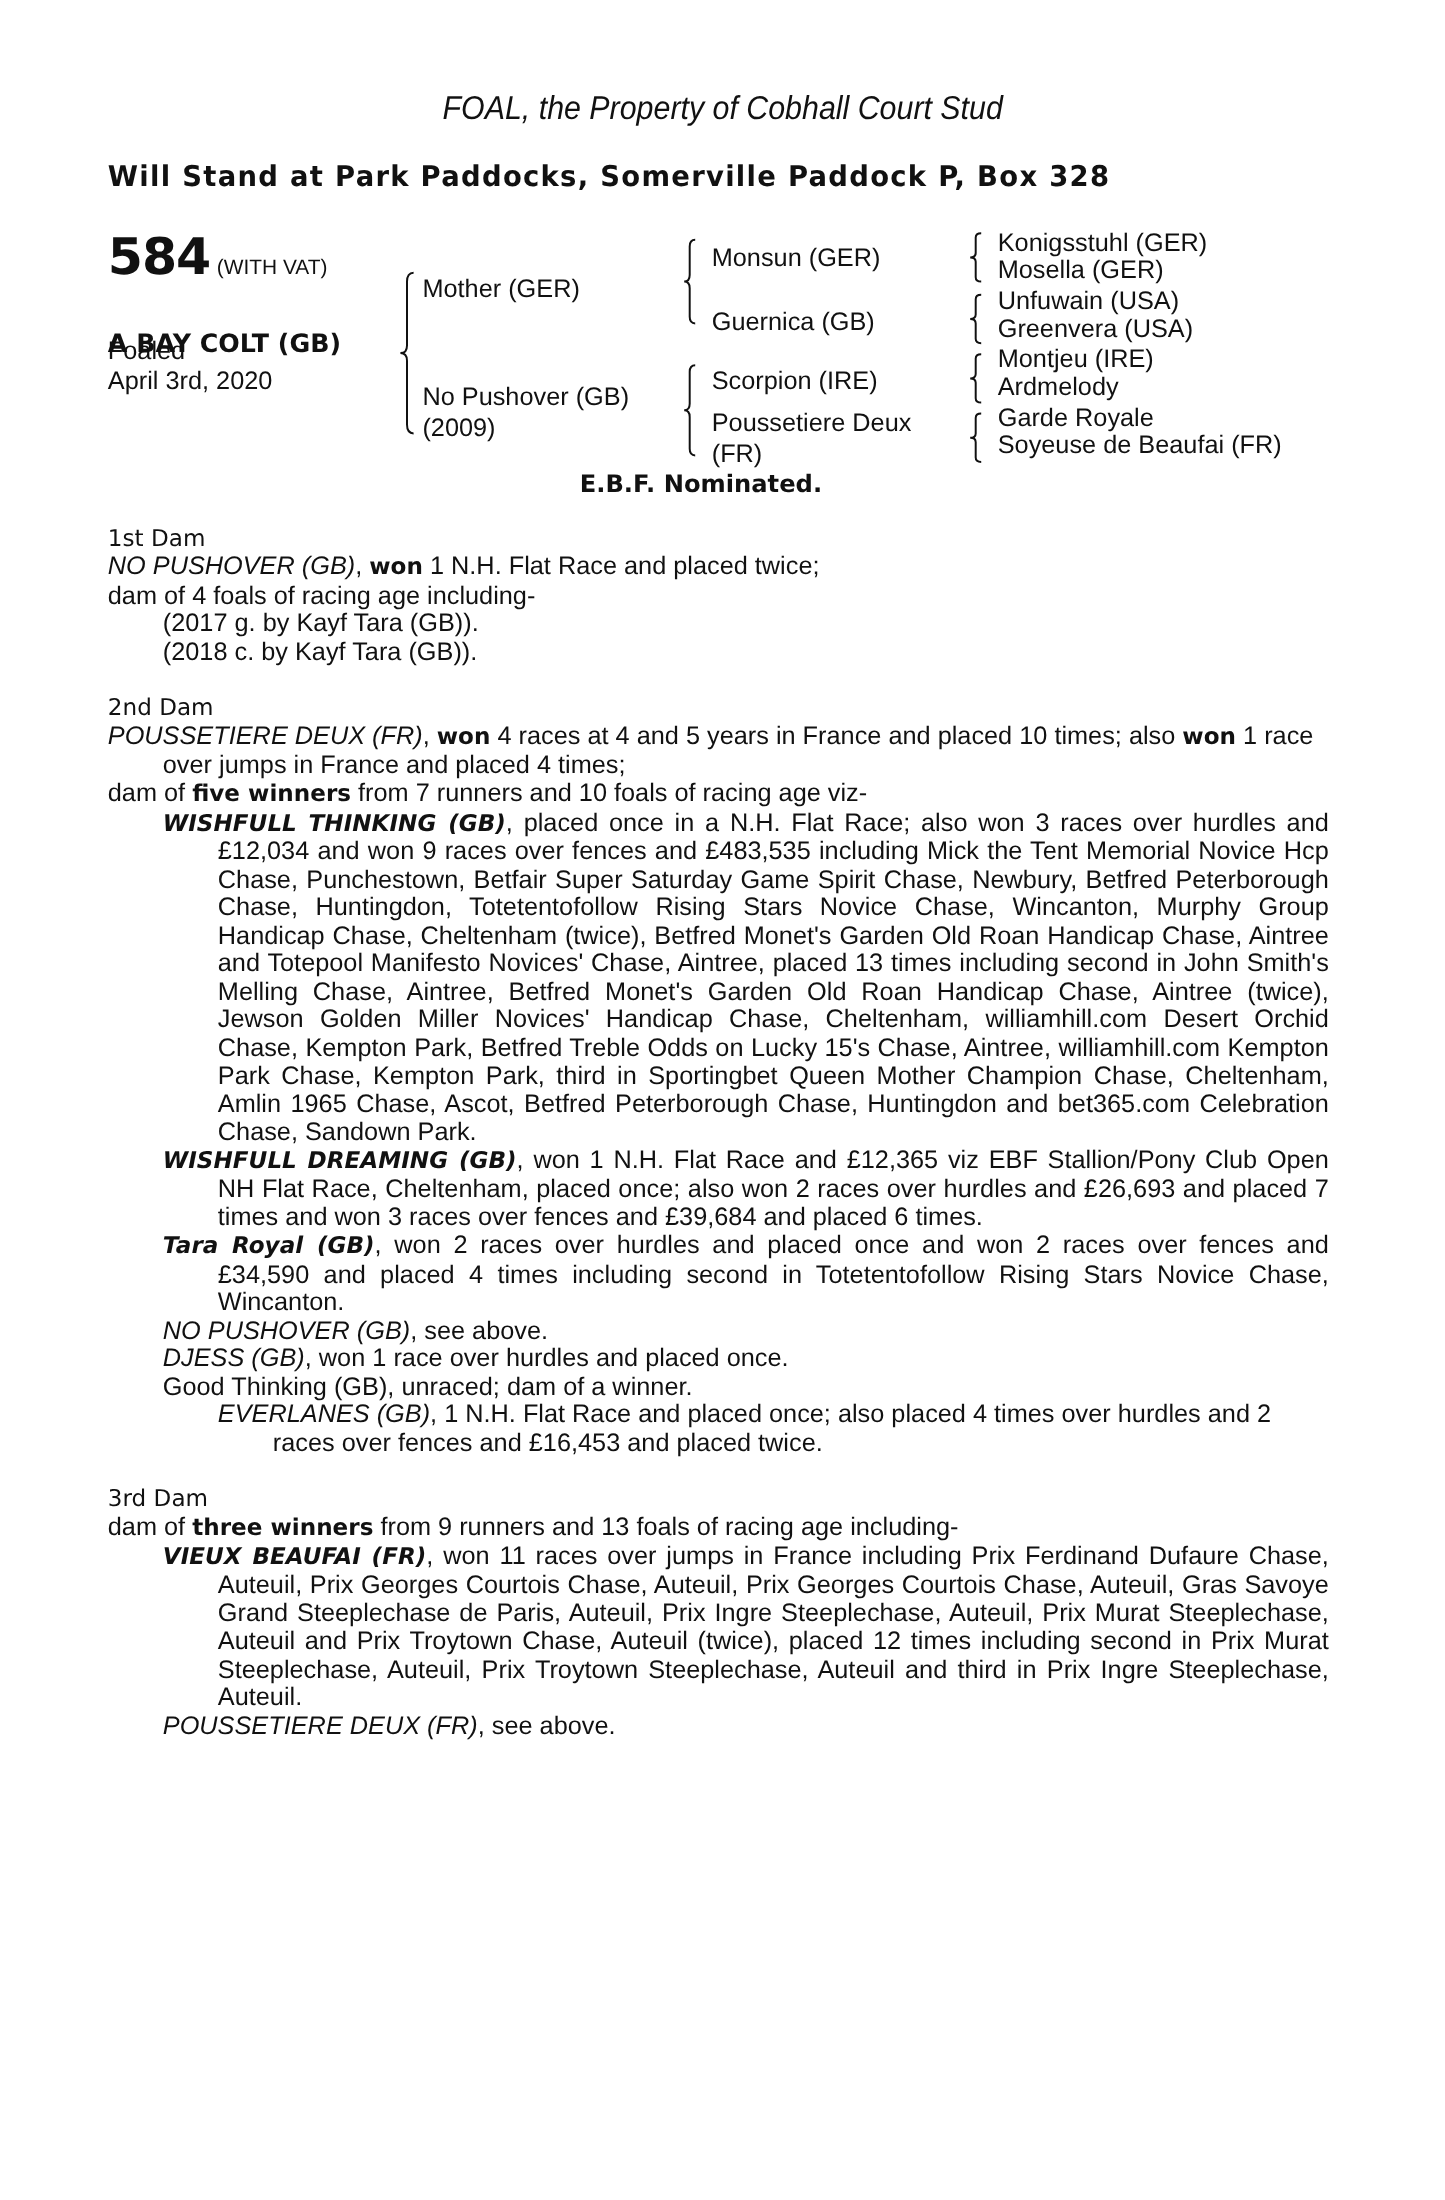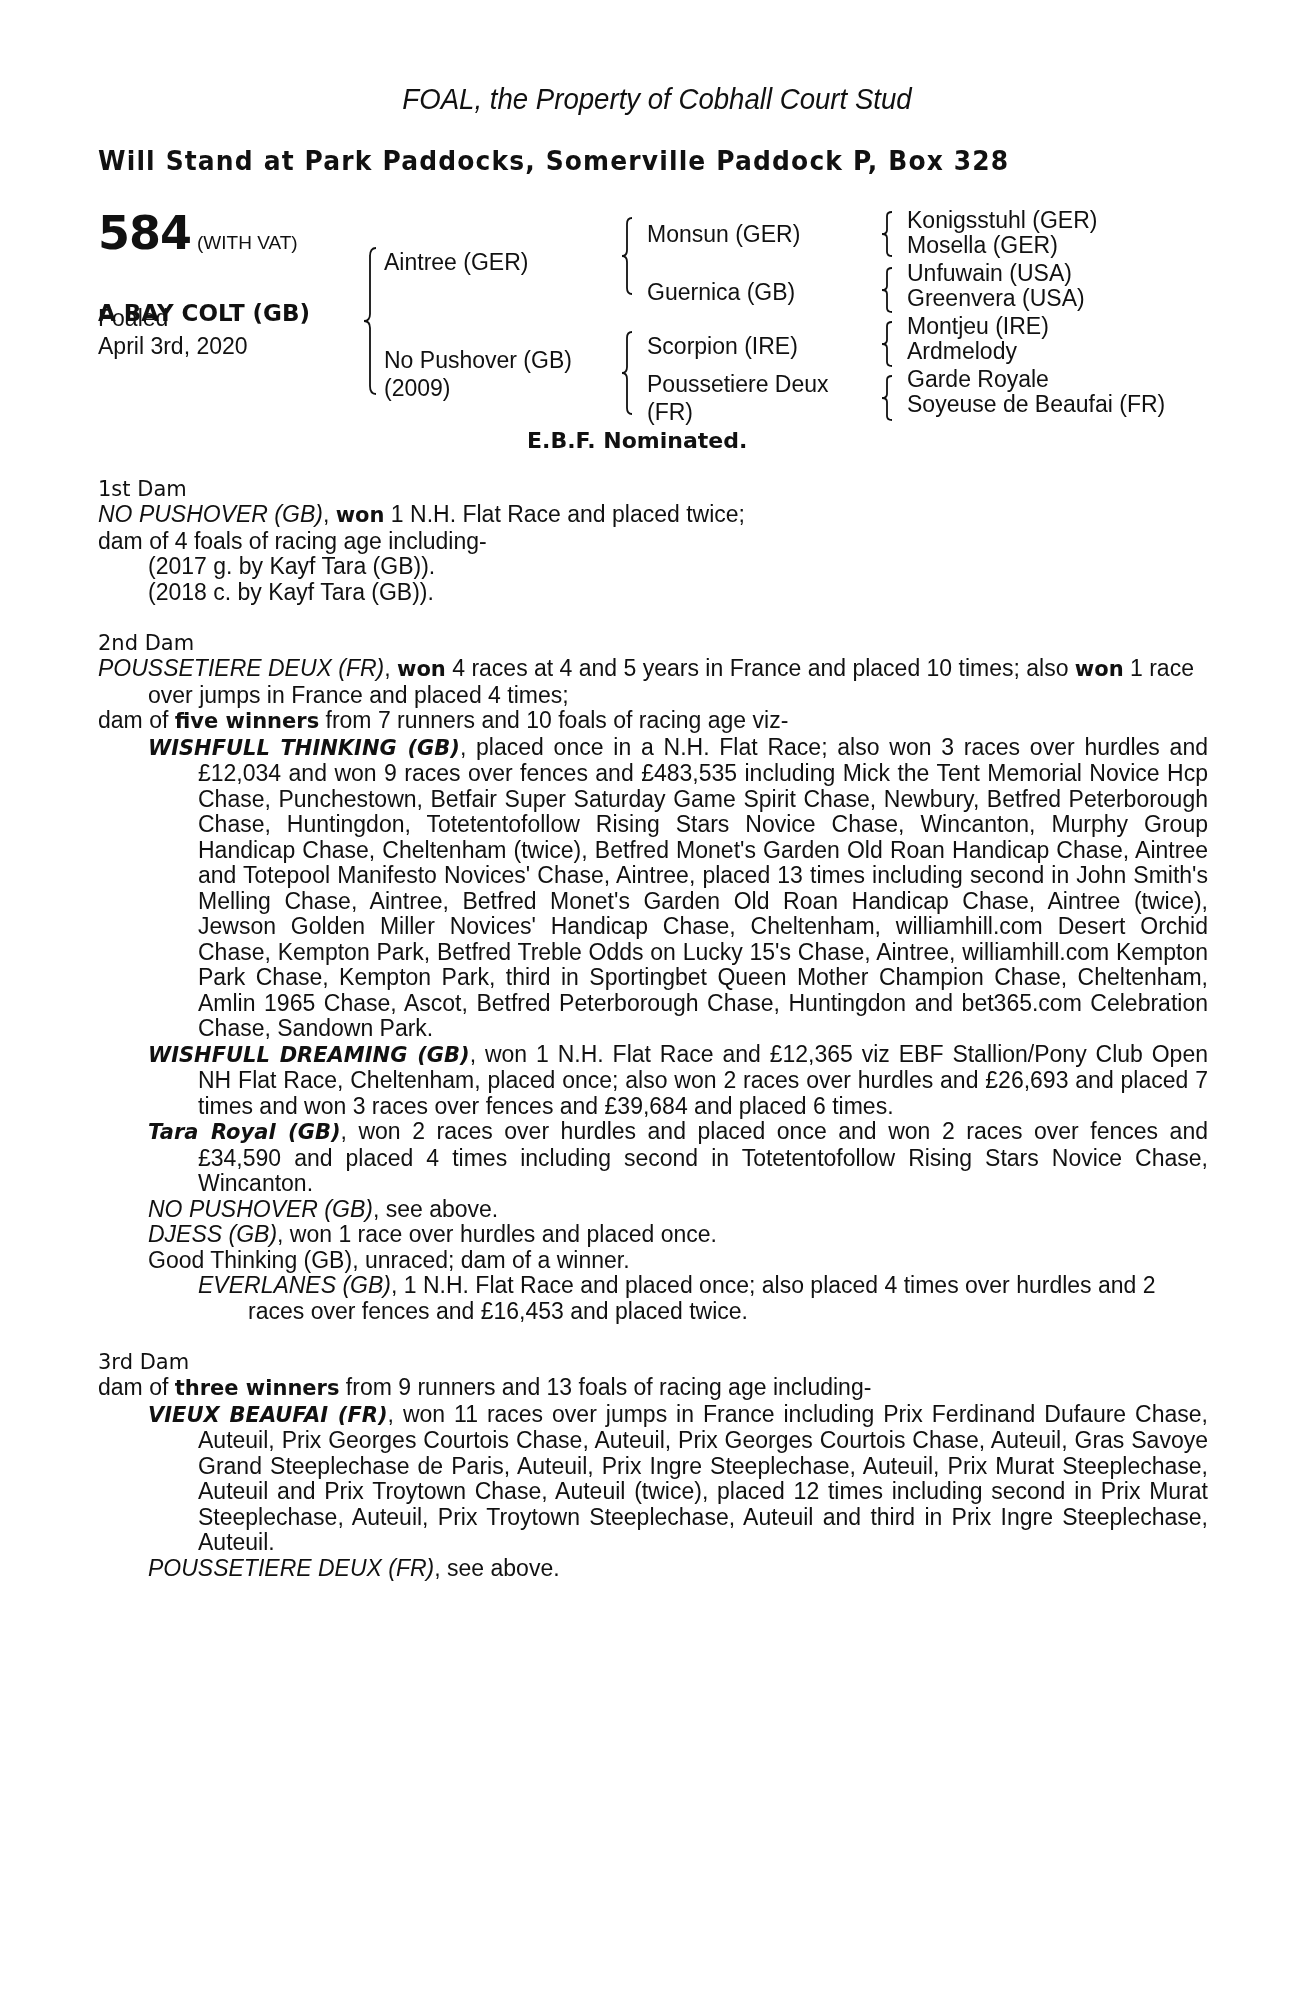--- a/index.html
+++ b/index.html
@@ -61,21 +61,21 @@
 <svg class="brace" style="left:880px;top:266px" width="14" height="48" viewBox="0 0 14 48">
   <path d="M12 2 Q7 2 7 6 L7 20 Q7 24 2 24 Q7 24 7 28 L7 42 Q7 46 12 46" fill="none" stroke="#111" stroke-width="1.8"></path>
 </svg>
 <svg class="brace" style="left:880px;top:320px" width="14" height="48" viewBox="0 0 14 48">
   <path d="M12 2 Q7 2 7 6 L7 20 Q7 24 2 24 Q7 24 7 28 L7 42 Q7 46 12 46" fill="none" stroke="#111" stroke-width="1.8"></path>
 </svg>
 <svg class="brace" style="left:880px;top:374px" width="14" height="48" viewBox="0 0 14 48">
   <path d="M12 2 Q7 2 7 6 L7 20 Q7 24 2 24 Q7 24 7 28 L7 42 Q7 46 12 46" fill="none" stroke="#111" stroke-width="1.8"></path>
 </svg>
 
-<div class="abs ped" style="left:384px;top:248px">Aintree (GER)</div>
+<div class="abs ped" style="left:384px;top:248px">Mother (GER)</div>
 <div class="abs ped" style="left:384px;top:346px">
   <div>No Pushover (GB)</div>
   <div>(2009)</div>
 </div>
 <div class="abs ped" style="left:647px;top:220px">Monsun (GER)</div>
 <div class="abs ped" style="left:647px;top:278px">Guernica (GB)</div>
 <div class="abs ped" style="left:647px;top:332px">Scorpion (IRE)</div>
 <div class="abs ped" style="left:647px;top:370px">
   <div>Poussetiere Deux</div>
   <div>(FR)</div>

